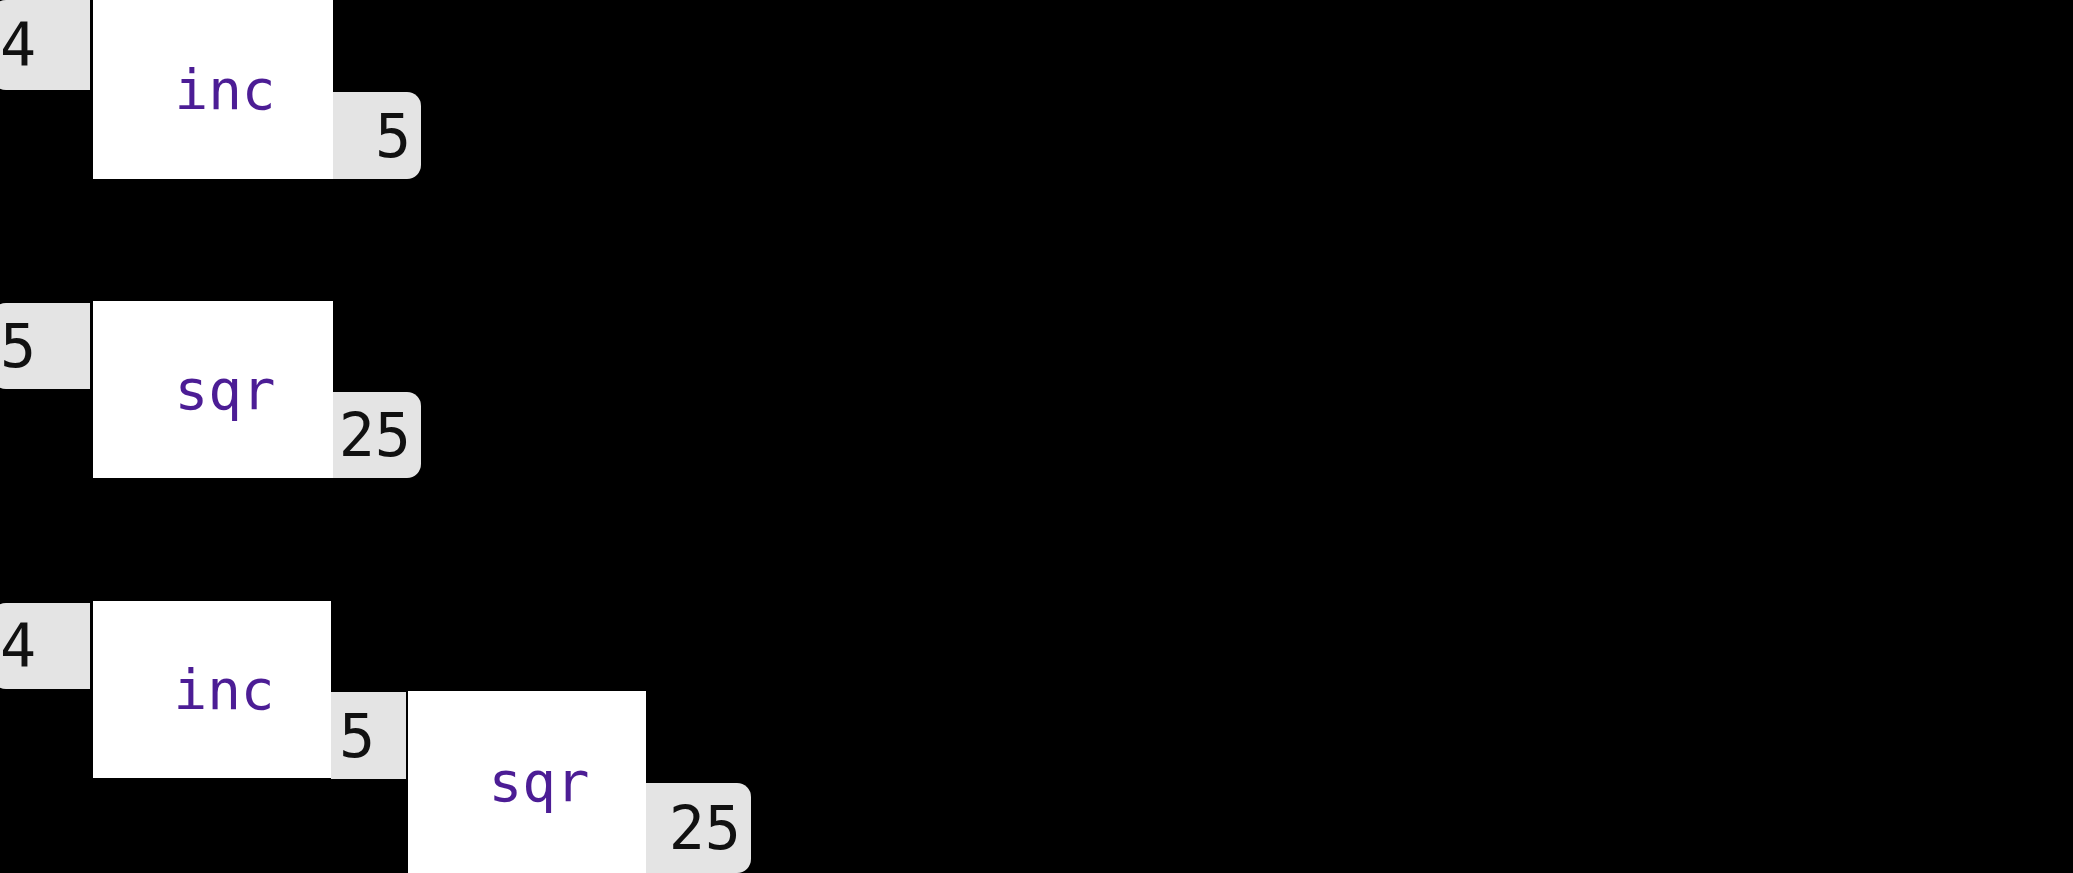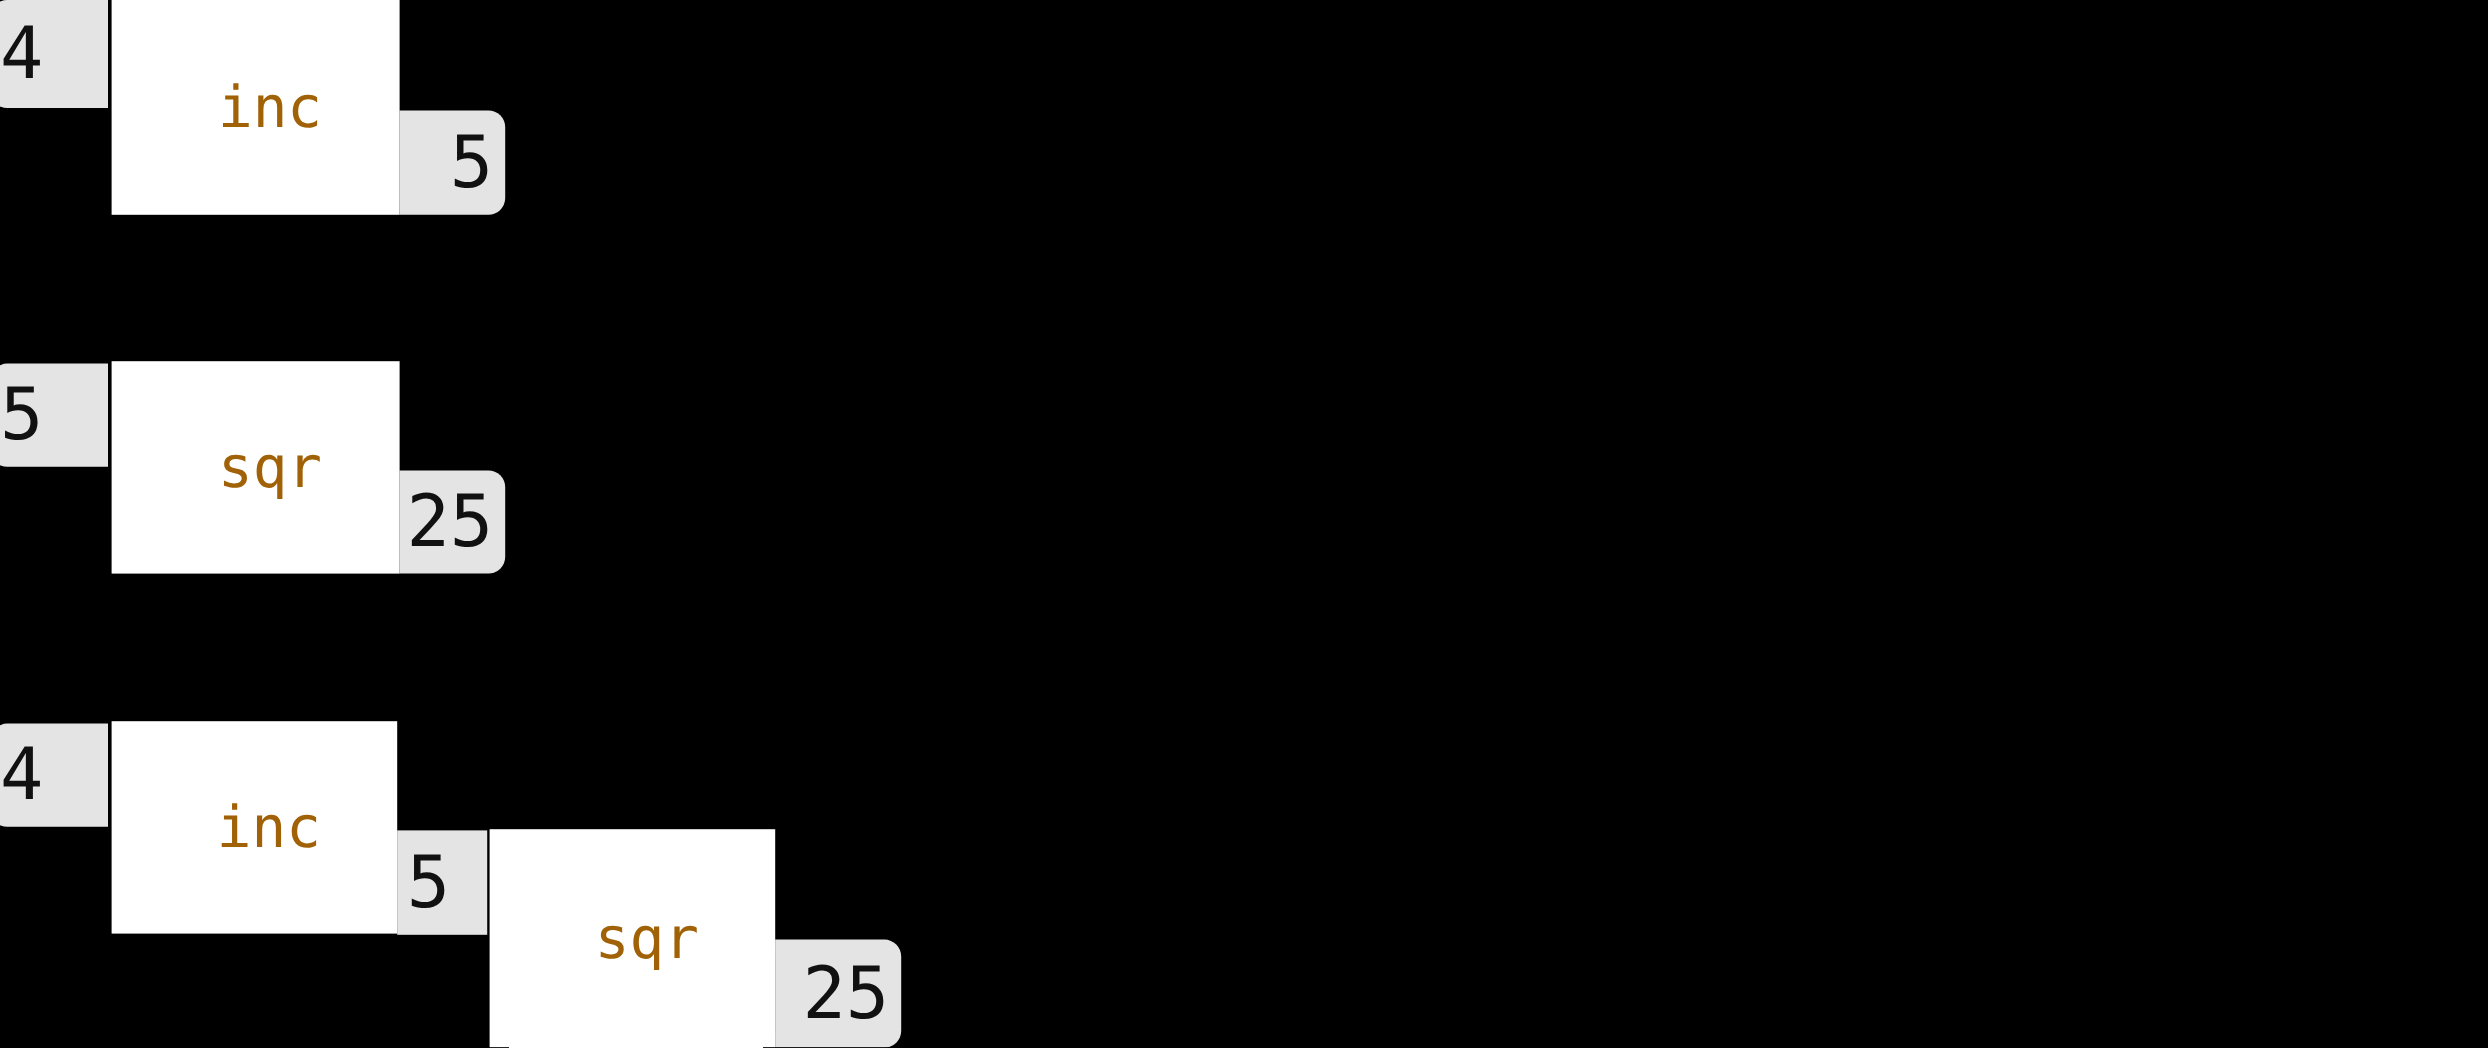--- a/index.html
+++ b/index.html
@@ -16,26 +16,26 @@
     width: 2073px;
     height: 873px;
     background: #000000;
     overflow: hidden;
   }
 
   
   .fn-box {
     position: absolute;
     background: #ffffff;
-    color: #a16207;
+    color: #4c1d95;
     display: flex;
     align-items: center;
     justify-content: center;
     font-family: "DejaVu Sans Mono", "Liberation Mono", monospace;
-    font-size: 48px;
+    font-size: 56px;
     line-height: 1;
     letter-spacing: 0px;
     box-sizing: border-box;
     z-index: 2;
     padding-left: 24px;
   }
 
   
   .badge {
     position: absolute;

